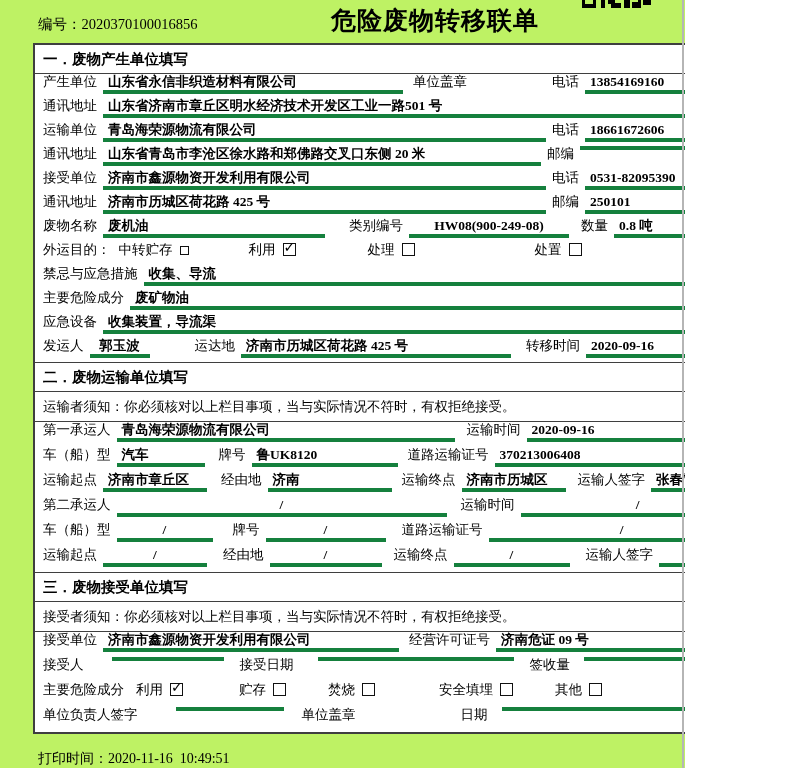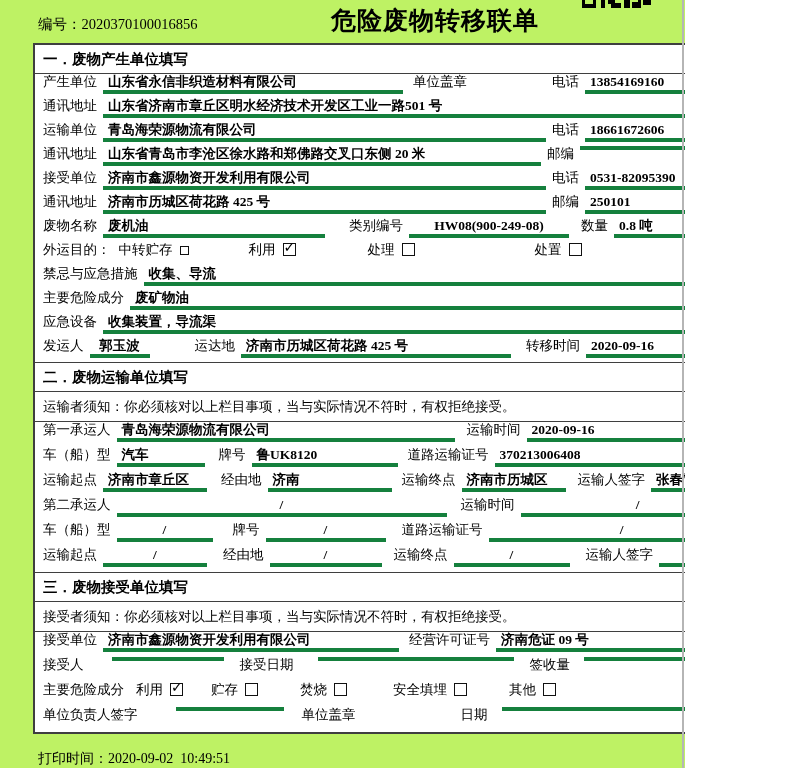--- a/index.html
+++ b/index.html
@@ -233,45 +233,45 @@
         <span class="lbl" style="margin-left:16px">签收量</span>
         <span class="val fill" style="margin-left:14px"></span>
       </div>
 
       <div class="row">
         <span class="lbl">主要危险成分</span>
         <span class="opt" style="margin-left:12px">
           <span class="lbl">利用</span>
           <span class="cb checked"></span>
         </span>
-        <span class="opt" style="margin-left:28px">
+        <span class="opt" style="margin-left:56px">
           <span class="lbl">贮存</span>
           <span class="cb"></span>
         </span>
         <span class="opt" style="margin-left:42px">
           <span class="lbl">焚烧</span>
           <span class="cb"></span>
         </span>
-        <span class="opt" style="margin-left:46px">
+        <span class="opt" style="margin-left:64px">
           <span class="lbl">安全填埋</span>
           <span class="cb"></span>
         </span>
         <span class="opt" style="margin-left:42px">
           <span class="lbl">其他</span>
           <span class="cb"></span>
         </span>
       </div>
 
       <div class="row">
         <span class="lbl">单位负责人签字</span>
         <span class="val" style="margin-left:38px;width:108px"></span>
         <span class="lbl" style="margin-left:18px">单位盖章</span>
         <span class="lbl" style="margin-left:105px">日期</span>
         <span class="val fill" style="margin-left:14px"></span>
       </div>
     </div>
 
   </div>
 
-  <div class="print-line"><span>打印时间：</span><span>2020-09-02  10:49:51</span></div>
+  <div class="print-line"><span>打印时间：</span><span>2020-11-16  10:49:51</span></div>
 
   <div class="edge-line"></div>
 </div>
 
 </body></html>

